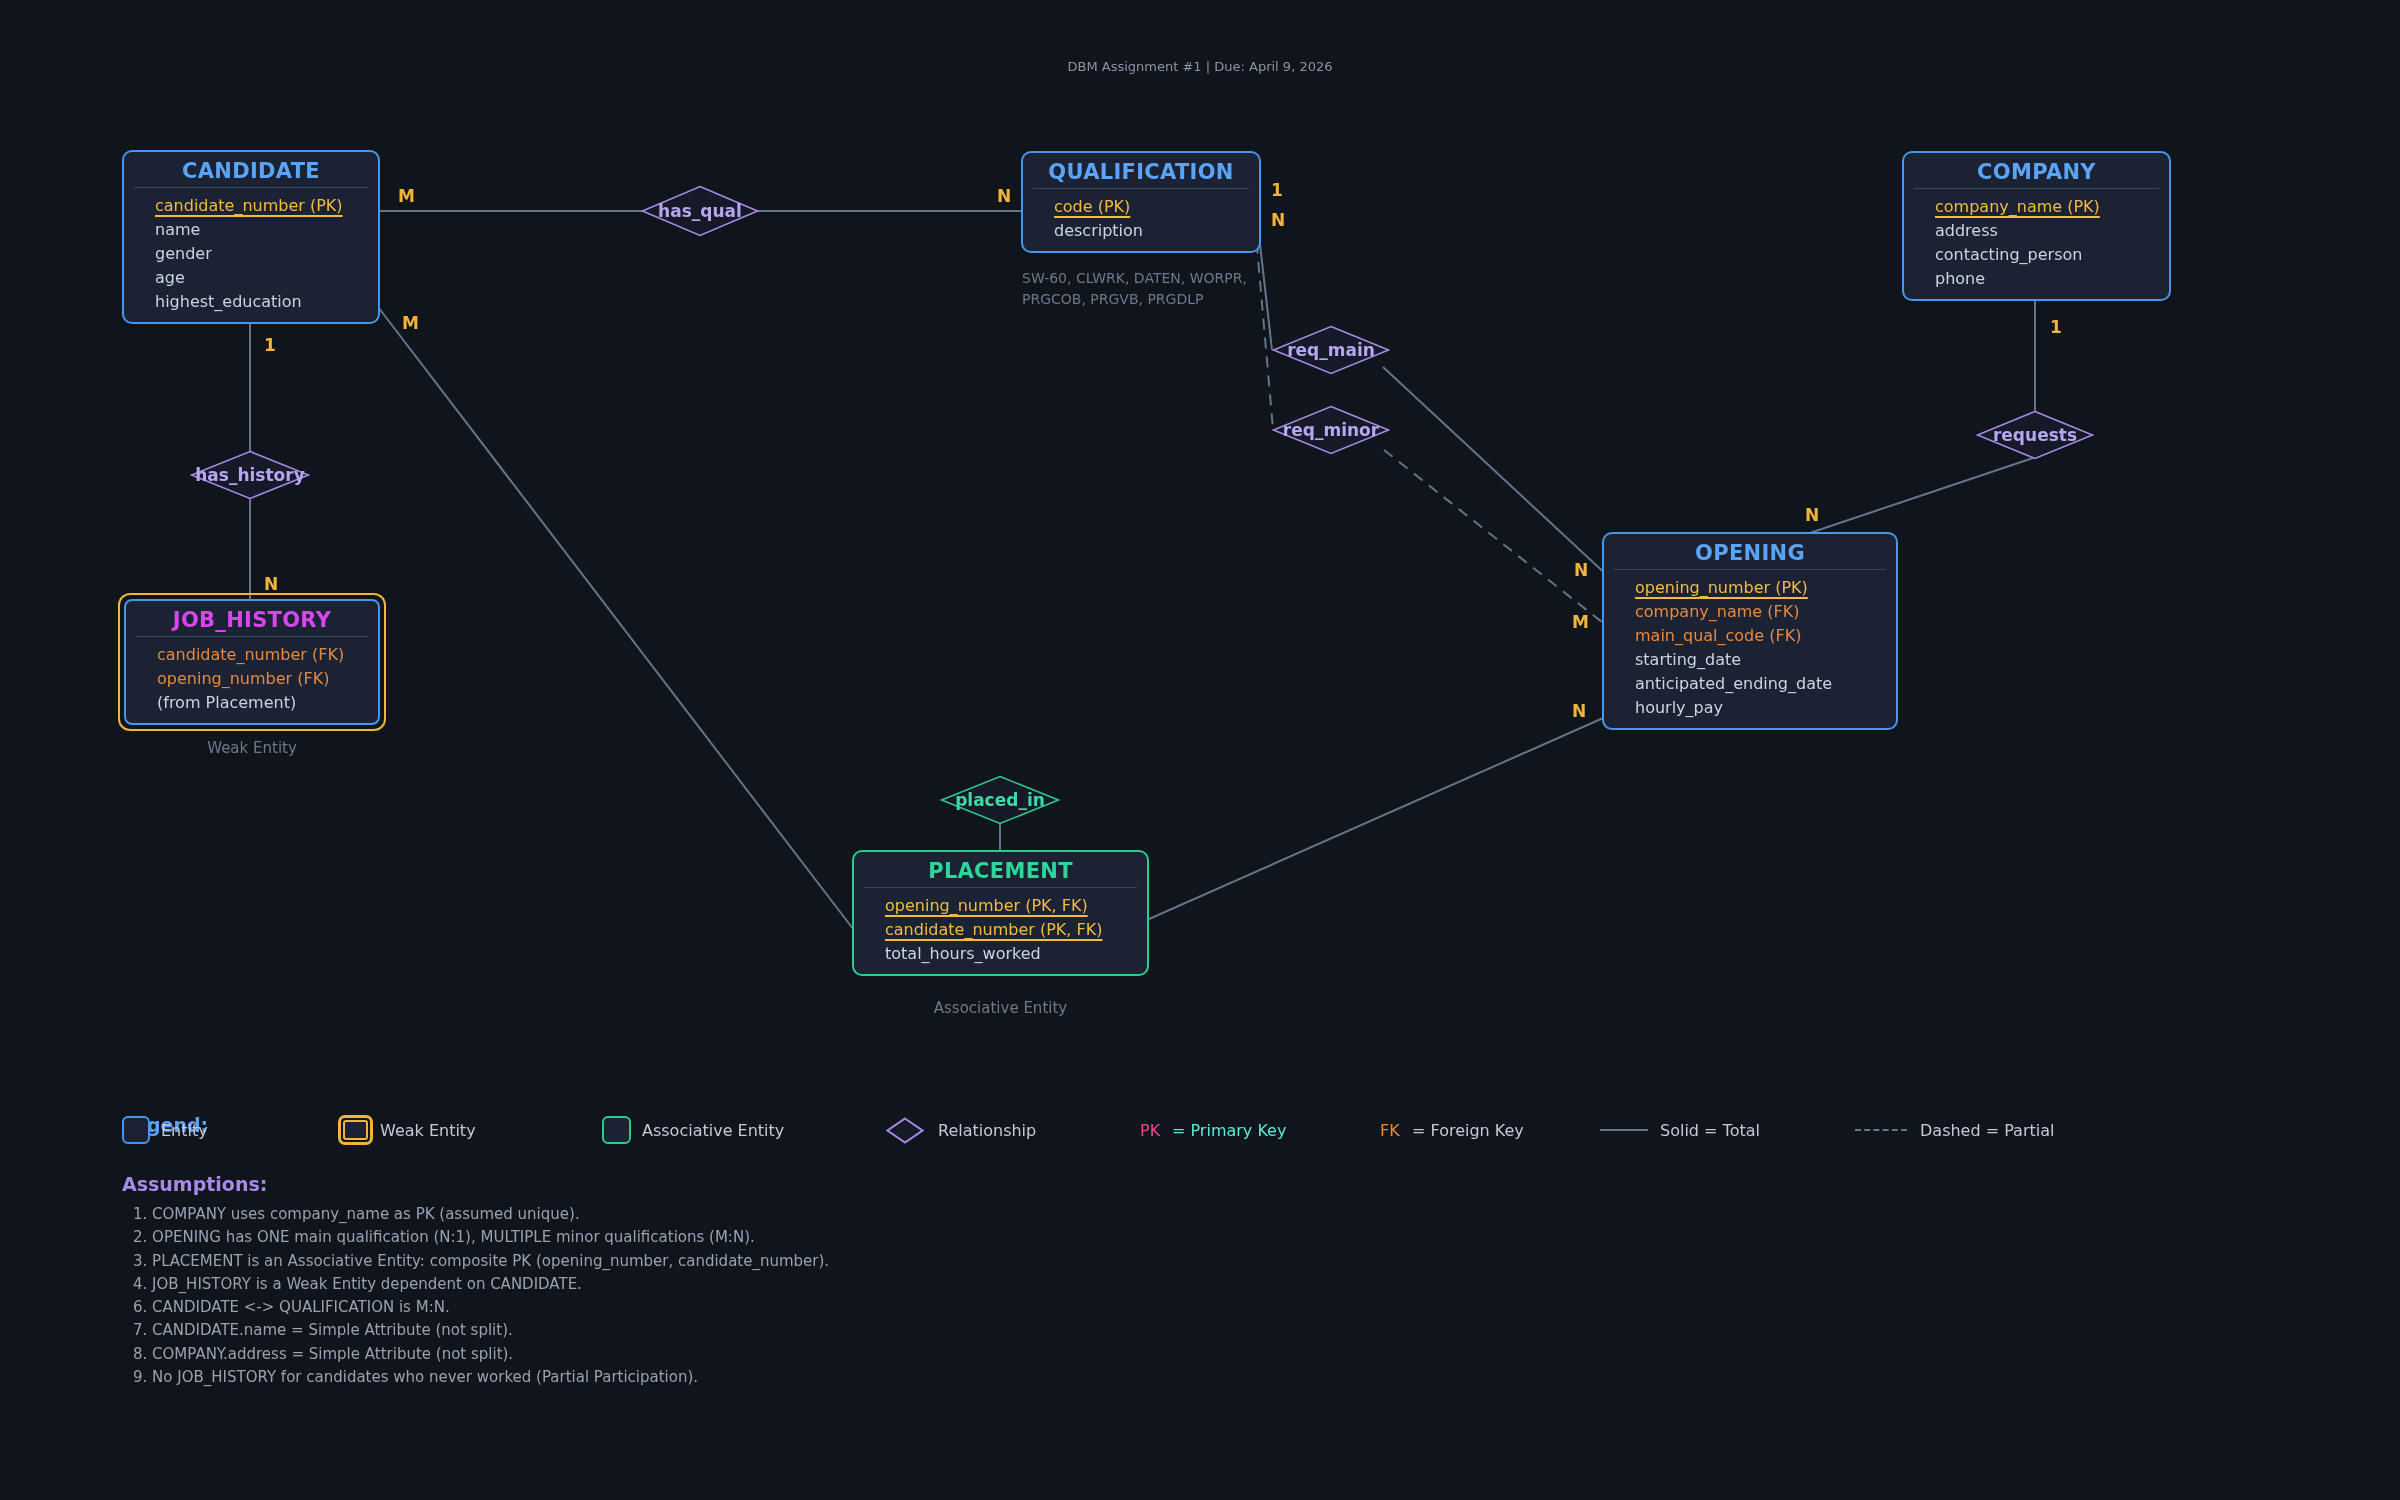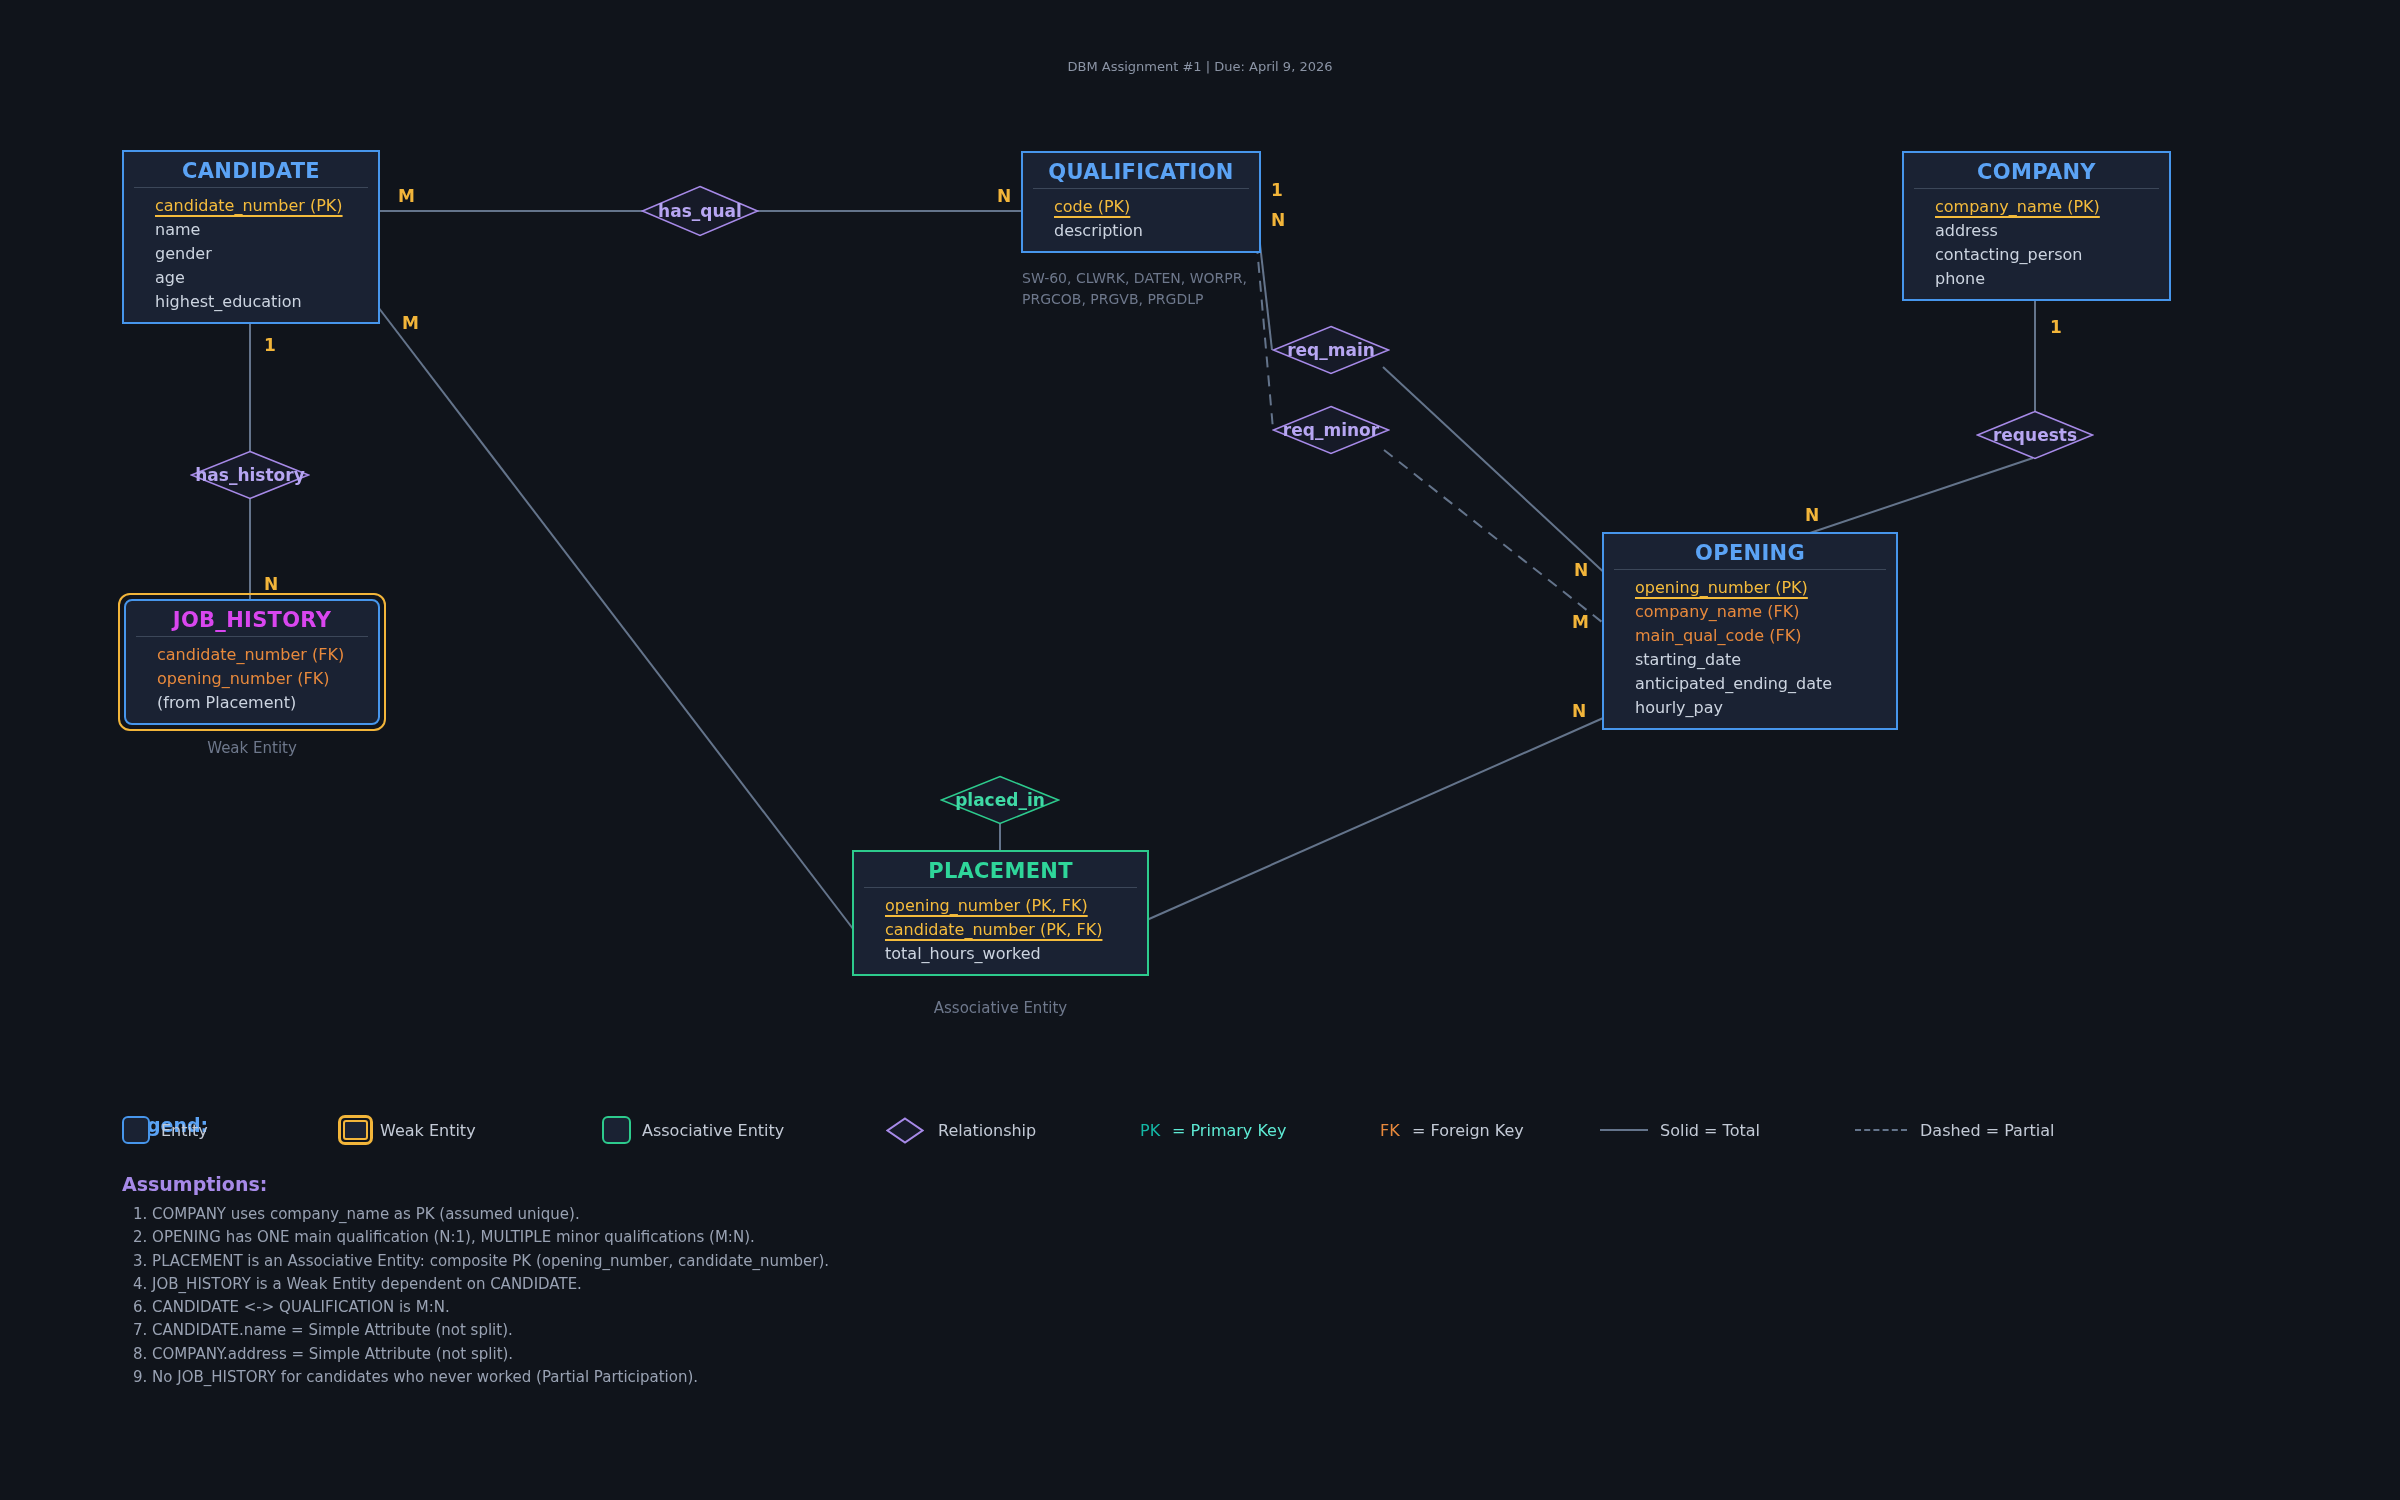--- a/index.html
+++ b/index.html
@@ -10,21 +10,21 @@
   .hdr-title { position:absolute; left:0; top:22px; width:2400px; text-align:center;
     font-size:26px; font-weight:bold; color:#5ba3f5; letter-spacing:0.4px; }
   .hdr-sub { position:absolute; left:0; top:59px; width:2400px; text-align:center;
     font-size:13px; color:#8b94a5; }
 
   svg.wires { position:absolute; left:0; top:0; z-index:1; }
   .wire { stroke:#64748b; stroke-width:2; fill:none; }
   .wire.dashed { stroke-dasharray:11 8; }
 
   .entity { position:absolute; z-index:2; background:#1a2233; border:2px solid #4796ec;
-    border-radius:0; box-sizing:border-box; }
+    border-radius:10px; box-sizing:border-box; }
   .etitle { font-size:21px; font-weight:bold; color:#5ba3f5; text-align:center;
     padding:7px 6px 4px; letter-spacing:0.3px; }
   .divider { border-top:1px solid #3c4759; margin:0 10px; }
   .attrs { padding:6px 8px 8px;margin-left:23px; }
   .attr { font-size:16px; line-height:24px; color:#ccd4e0; white-space:nowrap; }
   .attr.pk { color:#f5bc3c; text-decoration:underline; text-underline-offset:4px; text-decoration-thickness:1.5px; }
   .attr.fk { color:#e8893c; }
   .entity.green { border-color:#2dcb8d; }
   .entity.green .etitle { color:#2fd69a; }
 
@@ -47,21 +47,21 @@
   .legend-label { position:absolute; top:1121px; font-size:16px; color:#c3cad6; white-space:nowrap; }
   .sw-entity { position:absolute; left:122px; top:1116px; width:28px; height:28px;
     border:2.5px solid #4796ec; border-radius:6px; background:#1a2233; box-sizing:border-box; }
   .sw-weak { position:absolute; left:338px; top:1115px; width:35px; height:30px;
     border:3px solid #f2b53a; border-radius:7px; box-sizing:border-box; padding:2px; }
   .sw-weak-inner { width:100%; height:100%; border:2px solid #f2b53a; border-radius:3px;
     background:#1a2233; box-sizing:border-box; }
   .sw-assoc { position:absolute; left:602px; top:1116px; width:29px; height:28px;
     border:2.5px solid #2dcb8d; border-radius:6px; background:#1a2233; box-sizing:border-box; }
   .sw-diamond { position:absolute; left:886px; top:1117px; }
-  .lg-pk { position:absolute; top:1121px; left:1140px; font-size:16px; color:#14b8a6; }
+  .lg-pk { position:absolute; top:1121px; left:1140px; font-size:16px; color:#ec4899; }
   .lg-pk-label { position:absolute; top:1121px; left:1172px; font-size:16px; color:#5eead4; }
   .lg-fk { position:absolute; top:1121px; left:1380px; font-size:16px; color:#e8893c; }
   .lg-fk-label { position:absolute; top:1121px; left:1412px; font-size:16px; color:#c3cad6; }
   .sw-solid { position:absolute; left:1600px; top:1129px; width:48px; border-top:2px solid #64748b; }
   .lg-solid-label { position:absolute; top:1121px; left:1660px; font-size:16px; color:#c3cad6; }
   .sw-dashed { position:absolute; left:1855px; top:1129px; width:52px; border-top:2px dashed #64748b; }
   .lg-dashed-label { position:absolute; top:1121px; left:1920px; font-size:16px; color:#c3cad6; }
 
   .assume-heading { position:absolute; left:122px; top:1173px; font-size:19px; font-weight:bold; color:#a78ae8; }
   .assume-list { position:absolute; left:133px; top:1203px; }

